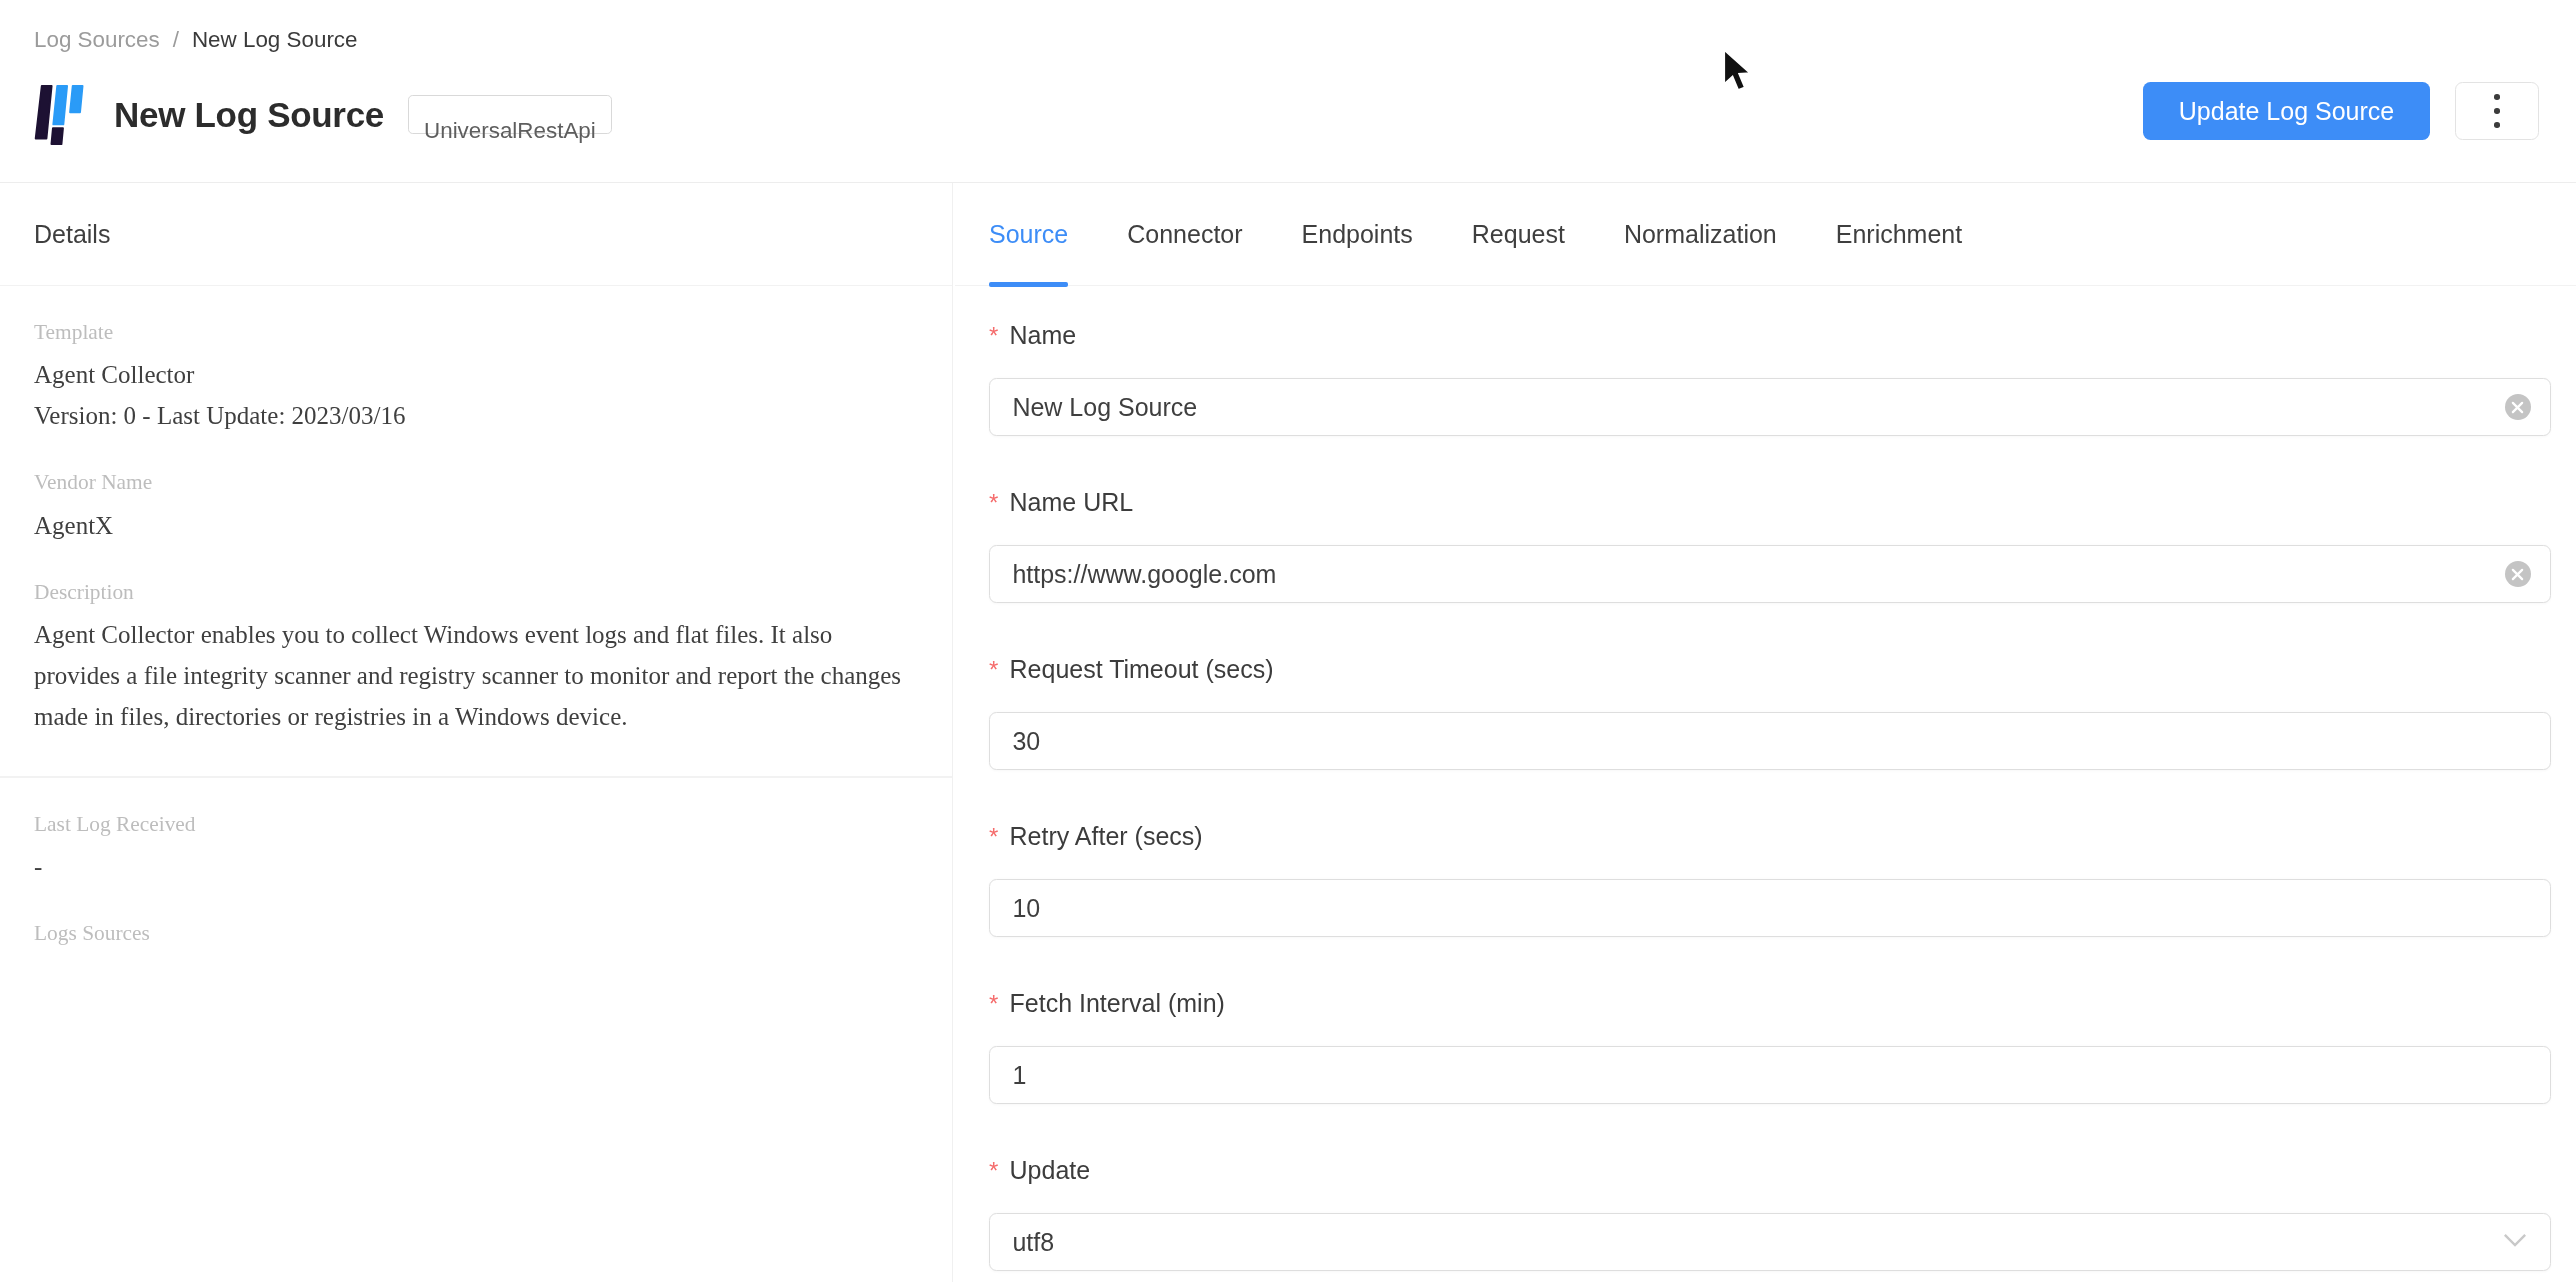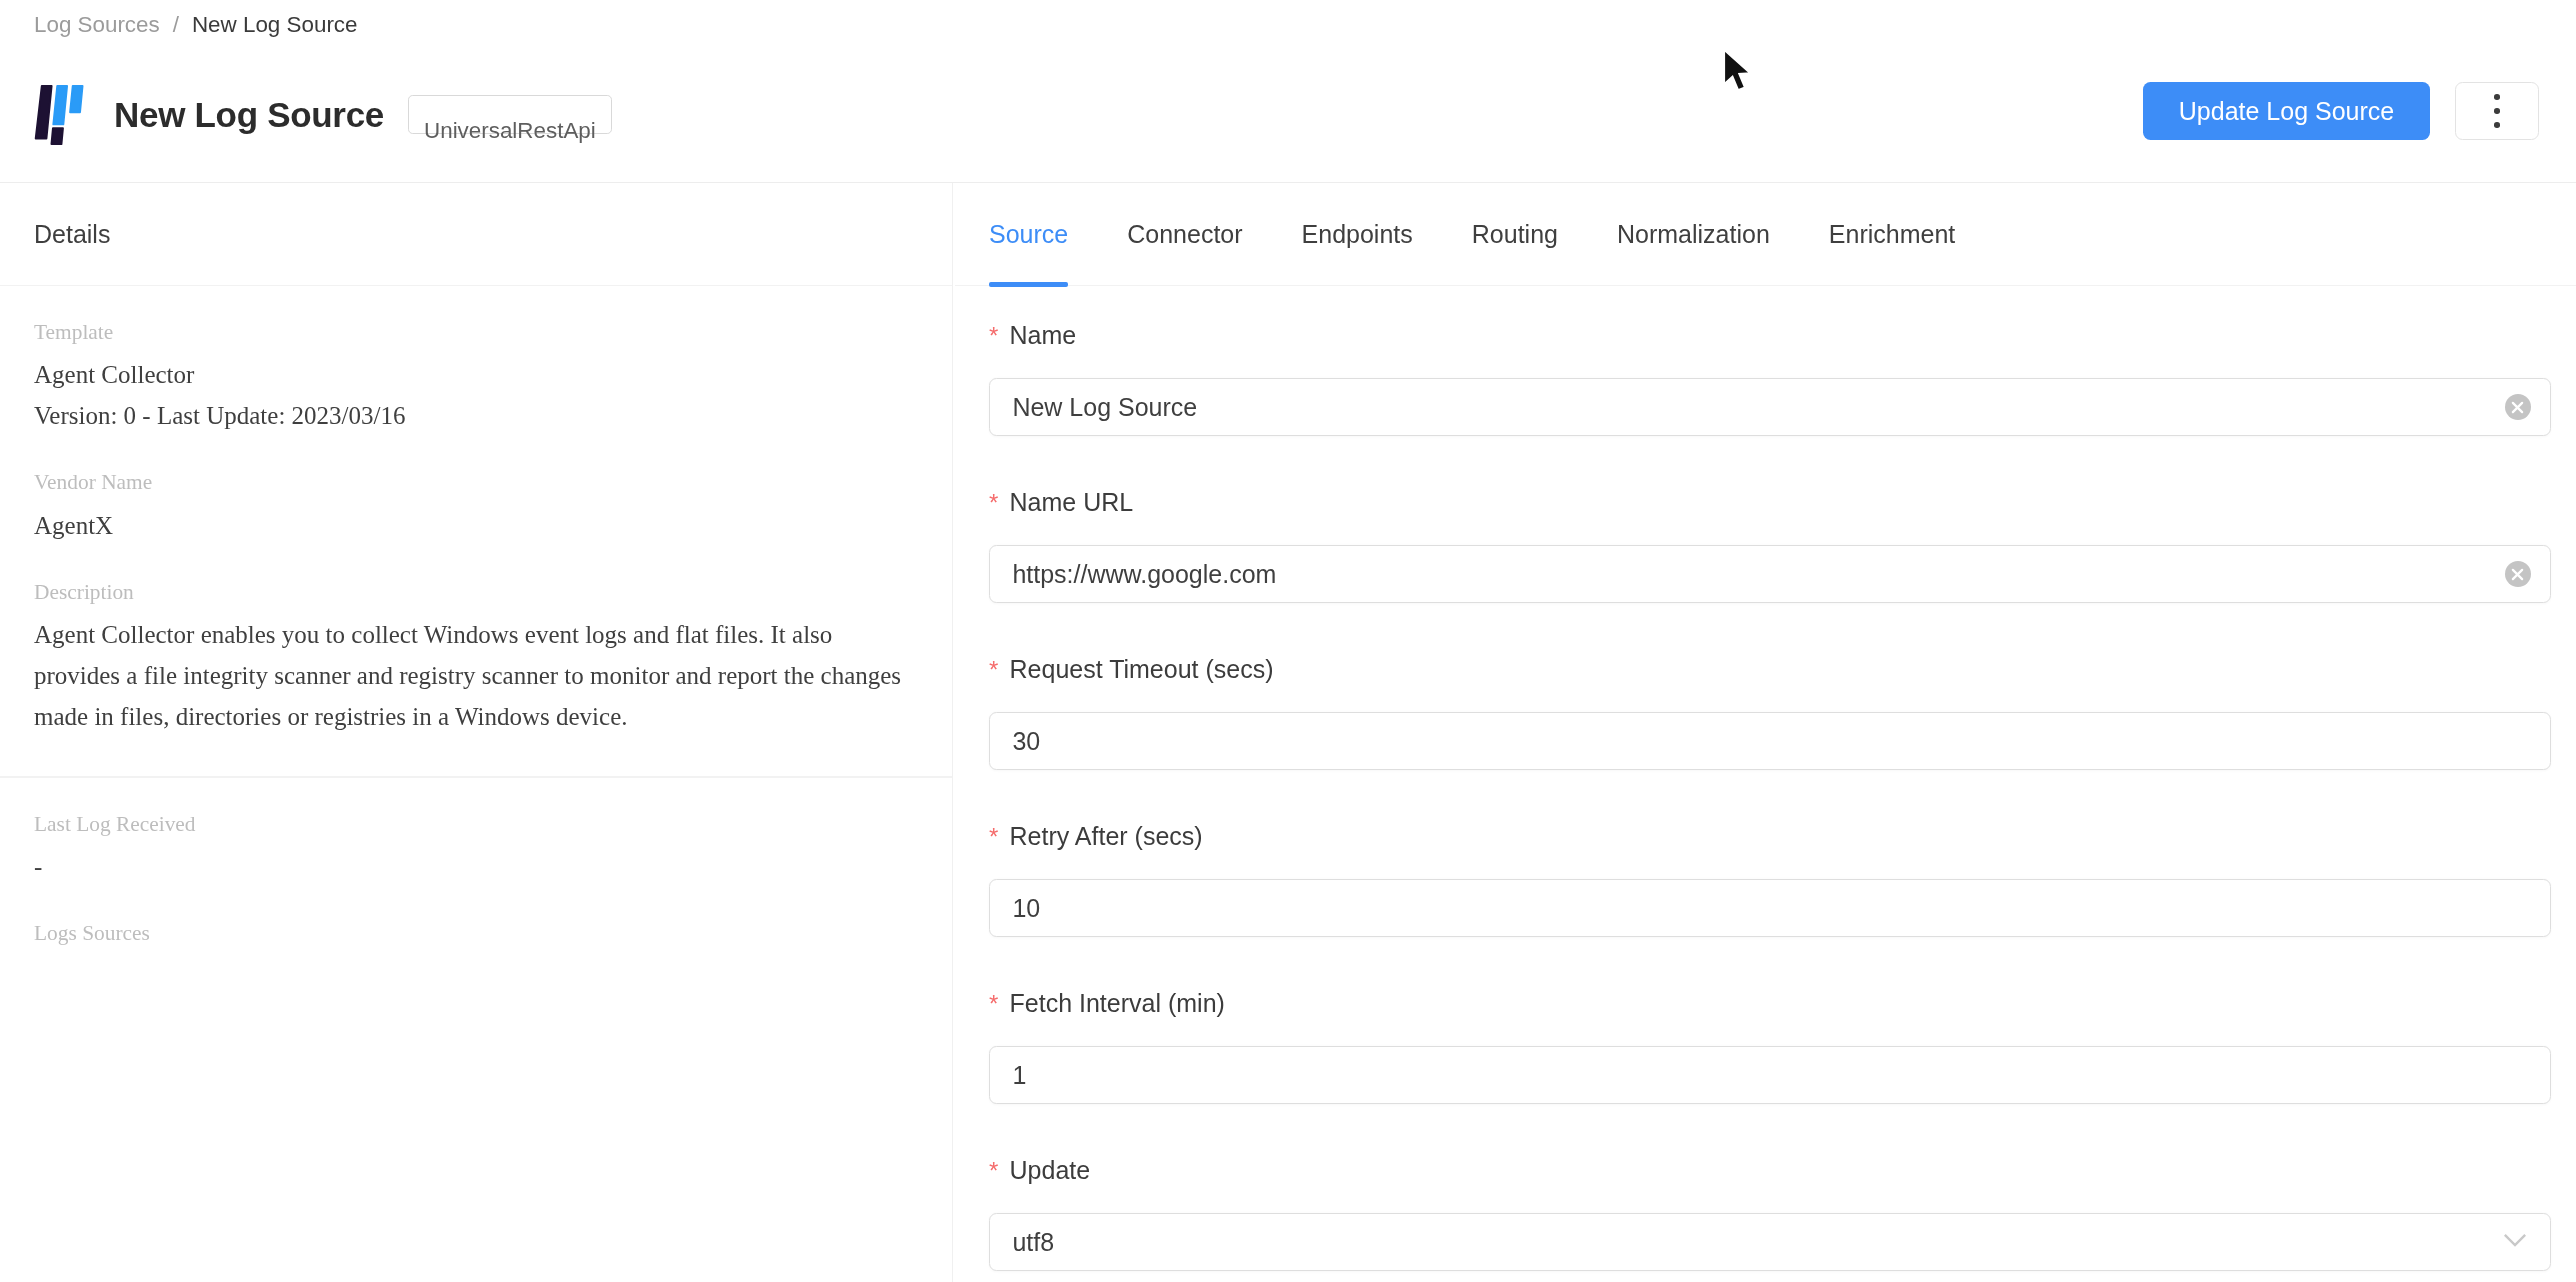--- a/index.html
+++ b/index.html
@@ -2,21 +2,21 @@
 <html style="font-size:15px"><head>
 <meta charset="utf-8">
 <style>
   * { margin:0; padding:0; box-sizing:border-box; }
   html,body { background:#fff; }
   body { font-family:"Liberation Sans","DejaVu Sans",sans-serif; color:#3f3f3f; }
   .page { position:relative; width:2576px; height:1282px; background:#fff; overflow:hidden; }
 
   
   .header { position:absolute; top:0; left:0; right:0; height:183px; background:#fff; border-bottom:1.9px solid #ededed; }
-  .breadcrumb { position:absolute; left:34px; top:12px; font-size:22.4px; color:#9b9b9b; display:flex; gap:13px; align-items:center; }
+  .breadcrumb { position:absolute; left:34px; top:27px; font-size:22.4px; color:#9b9b9b; display:flex; gap:13px; align-items:center; }
   .breadcrumb .crumb-link { color:#9b9b9b; cursor:pointer; }
   .breadcrumb .crumb-current { color:#3a3a3a; }
   .title-row { position:absolute; left:34px; top:80px; height:69px; display:flex; align-items:center; }
   .logo { width:54px; height:60px; flex:0 0 auto; }
   .page-title { margin-left:26px; font-size:35px; font-weight:bold; color:#2c2c2c; letter-spacing:-0.3px; }
   .type-badge { margin-left:24px; height:39px; line-height:37px; padding:16px 15px; border:0.9px solid #d9d9d9; border-radius:4.7px; font-size:22.4px; color:#5e5e5e; background:#fff; }
   .header-actions { position:absolute; right:37px; top:82px; display:flex; gap:25px; }
   .btn-primary { width:287px; height:58px; border:none; border-radius:7.5px; background:#3d8df7; color:#fff; font-size:25px; font-family:inherit; cursor:pointer; }
   .btn-more { width:84px; height:58px; border:0.9px solid #e3e3e3; border-radius:7.5px; background:#fff; cursor:pointer; display:flex; align-items:center; justify-content:center; }
   .kebab { display:flex; flex-direction:column; gap:8.4px; }
@@ -125,21 +125,21 @@
 
     </div>
   </aside>
 
   <main class="main">
 
     <nav class="tabbar">
       <div class="tab active">Source</div>
       <div class="tab">Connector</div>
       <div class="tab">Endpoints</div>
-      <div class="tab">Routing</div>
+      <div class="tab">Request</div>
       <div class="tab">Normalization</div>
       <div class="tab">Enrichment</div>
     </nav>
 
     <div class="form">
 
       <div class="form-group">
         <div class="form-label">
           <span class="req">*</span>
           <span>Name</span>

